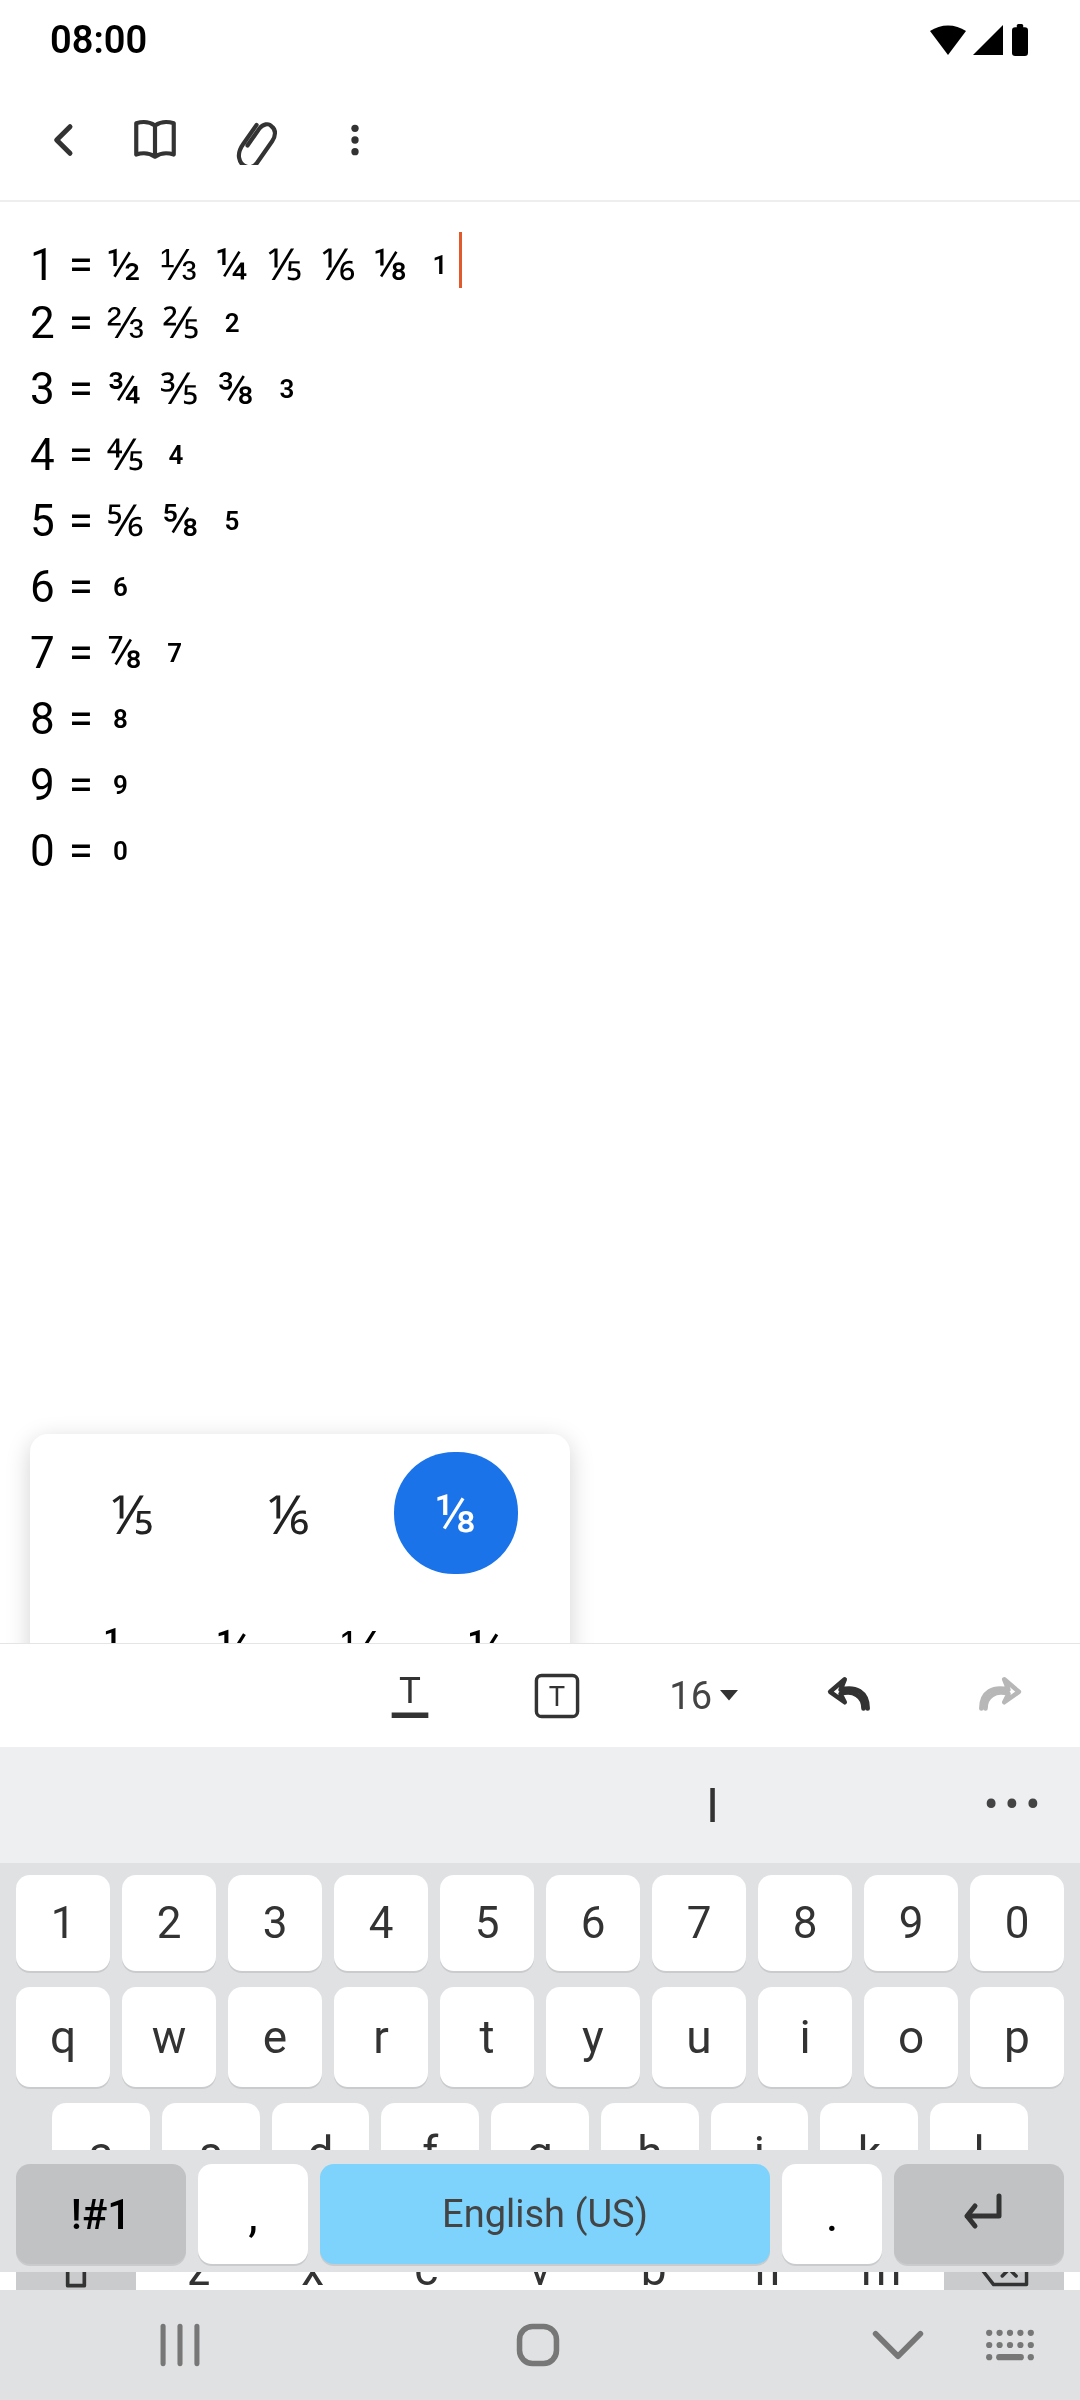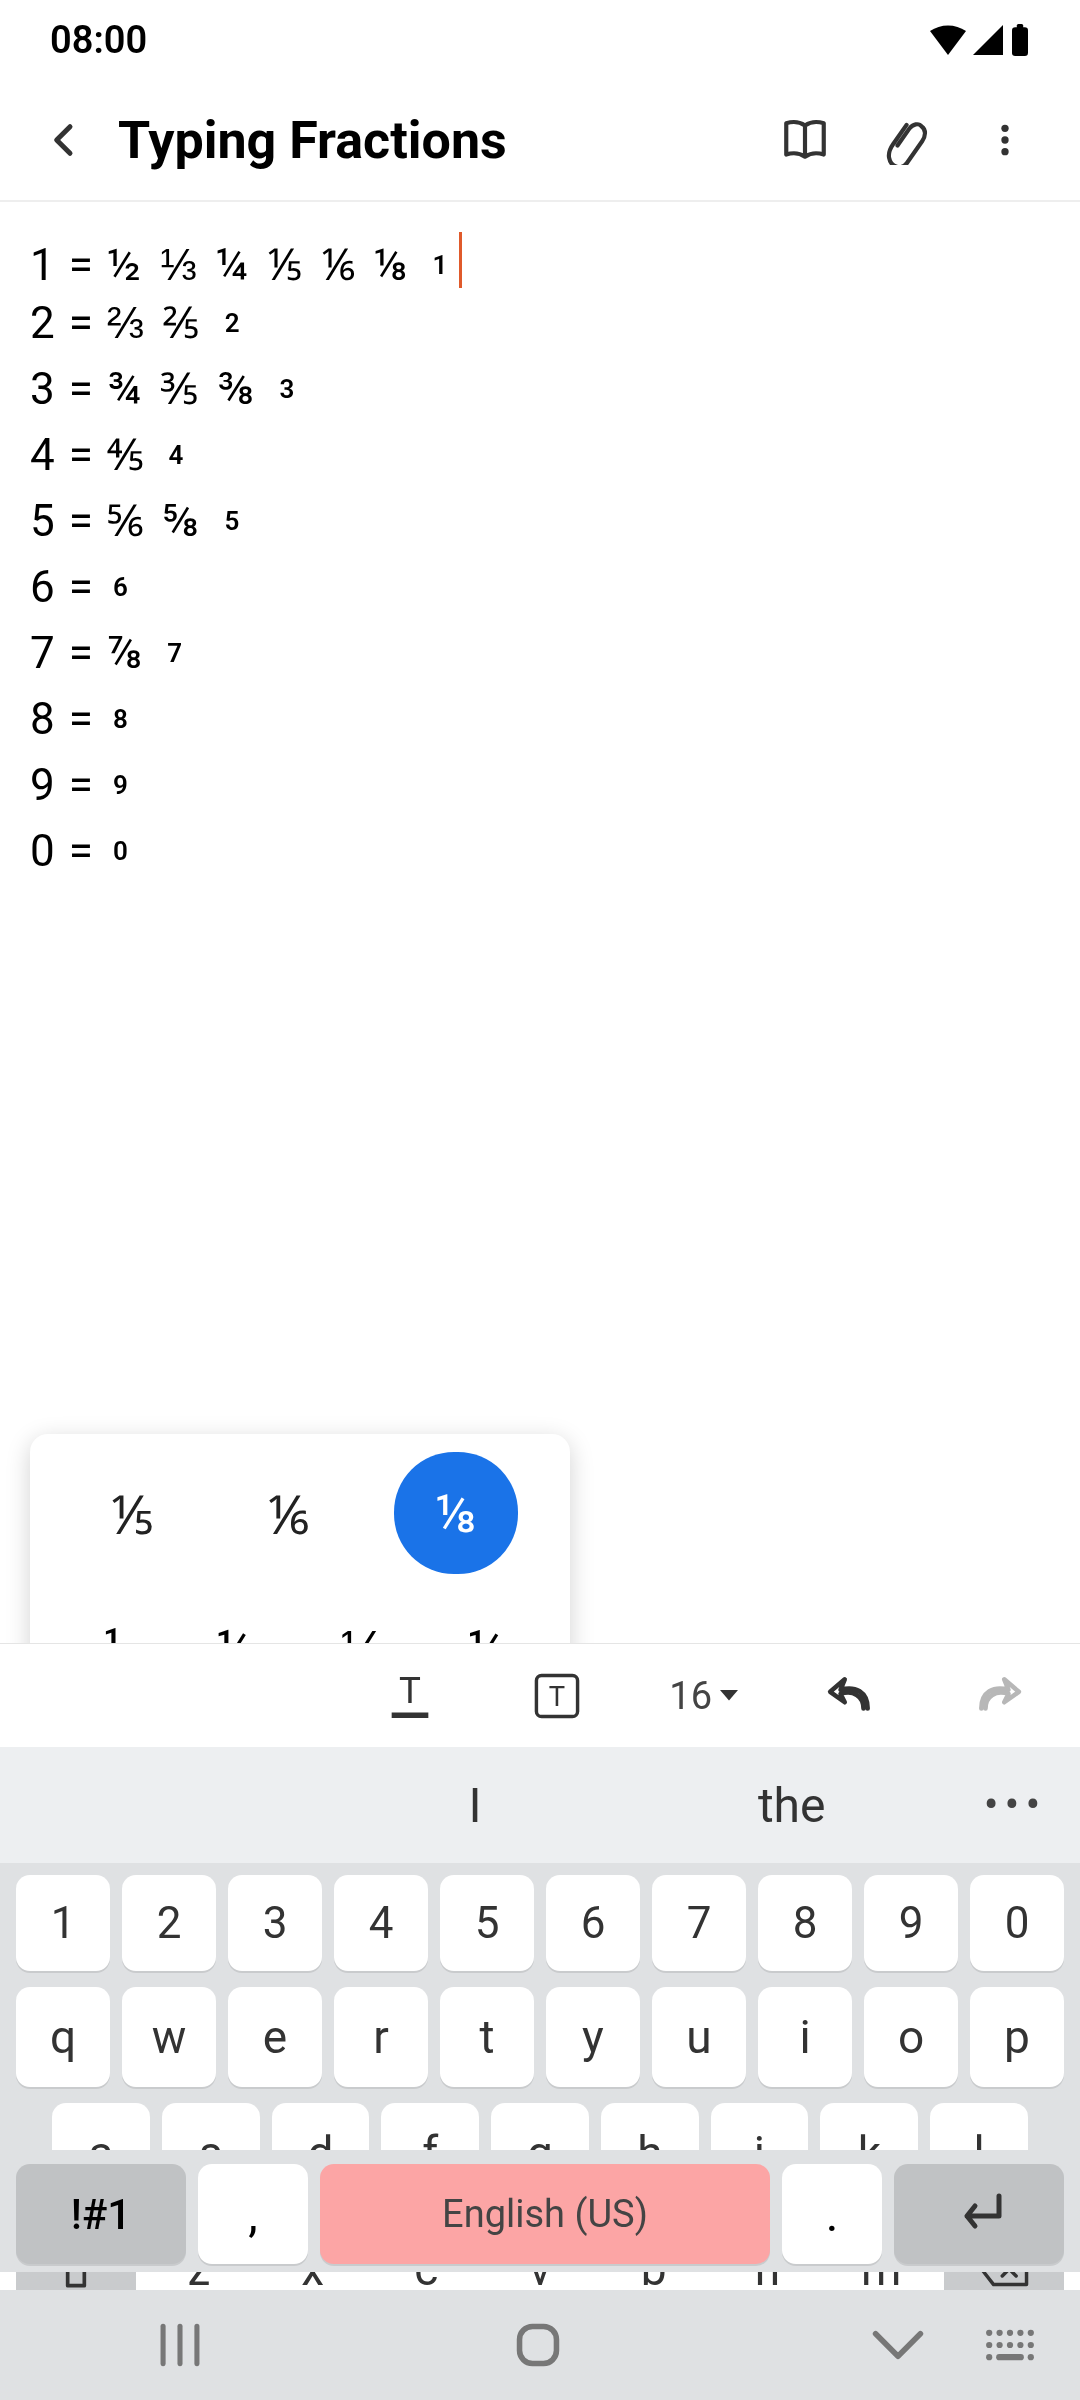--- a/index.html
+++ b/index.html
@@ -35,21 +35,21 @@
   .key.num { flex:1; font-size:44px;}
   .key.ch { flex:1; }
   .row2 { padding:0 36px; }
   .key.shift,.key.bksp { width:120px; background:#c9cbcd;}
   .key.midgap { flex:1;}
   .krow.r4 { }
   .bottombar { position:absolute; left:0; top:2278px; width:100%; height:122px; background:#dfe1e3; padding:14px 16px 0 16px; display:flex; gap:12px;}
   .bkey { border-radius:14px; height:100px; display:flex; align-items:center; justify-content:center; font-size:42px; box-shadow:0 2px 0 #c9cbcd;}
   .bkey.sym { width:170px; background:#c0c2c4; font-weight:500;}
   .bkey.comma { width:110px; background:#fff; font-size:48px;}
-  .bkey.space { flex:1; background:#fca5a5; font-size:38px; color:#444;}
+  .bkey.space { flex:1; background:#7dd3fc; font-size:38px; color:#444;}
   .bkey.period { width:100px; background:#fff; font-size:48px;}
   .bkey.enter { width:170px; background:#c0c2c4;}
   .navbar { position:absolute; left:0; top:2290px; width:100%; height:110px; background:#dfe1e3; display:flex; align-items:center; justify-content:space-around; }
   
   .bottombar { top:2150px; }
   .keyboard { height:404px; }
   .row-num .key { height:96px; }
   .frac { letter-spacing:-1px; }
   svg { display:block; }
 </style>
@@ -71,21 +71,20 @@
       </svg>
   </div>
 </div>
 
 <div class="header">
   <div class="back-btn">
     <svg width="40" height="40" viewBox="0 0 24 24">
         <path d="M15 4 L7 12 L15 20" stroke="#333" stroke-width="3" fill="none" stroke-linecap="round" stroke-linejoin="round"></path>
       </svg>
   </div>
-  <div class="title">Typing Fractions</div>
   <div class="hdr-icon">
     <svg width="50" height="50" viewBox="0 0 24 24">
         <path d="M3 4 C6 3 9 3 12 5 C15 3 18 3 21 4 L21 19 C18 18 15 18 12 20 C9 18 6 18 3 19 Z M12 5 L12 20" stroke="#333" stroke-width="2" fill="none" stroke-linejoin="round"></path>
       </svg>
   </div>
   <div class="hdr-icon">
     <svg width="50" height="50" viewBox="0 0 24 24">
         <path d="M8 14 L15 7 C17 5 20 5 21 7 C23 9 22 12 20 14 L11 23 C8 26 3 24 3 19 C3 17 4 15 6 13 L14 5" stroke="#333" stroke-width="2" fill="none" stroke-linecap="round" transform="rotate(-10 12 12)"></path>
       </svg>
   </div>
@@ -210,21 +209,20 @@
   <div class="tb-item" style="opacity:.35">
     <svg width="50" height="44" viewBox="0 0 24 20">
         <path d="M4 16 C4 8 10 5 17 7 L15 2 L22 8 L15 13 L17 9 C11 7 6 10 6 16" stroke="#333" stroke-width="2.2" fill="none" stroke-linecap="round" stroke-linejoin="round"></path>
       </svg>
   </div>
 </div>
 
 <div class="suggest">
   <div class="sug"></div>
   <div class="sug">I</div>
-  <div class="sug">the</div>
   <div class="sug-more">•••</div>
 </div>
 
 <div class="keyboard">
   <div class="krow row-num" id="krow-num">
       <div class="key num">1</div>
       <div class="key num">2</div>
       <div class="key num">3</div>
       <div class="key num">4</div>
       <div class="key num">5</div>

